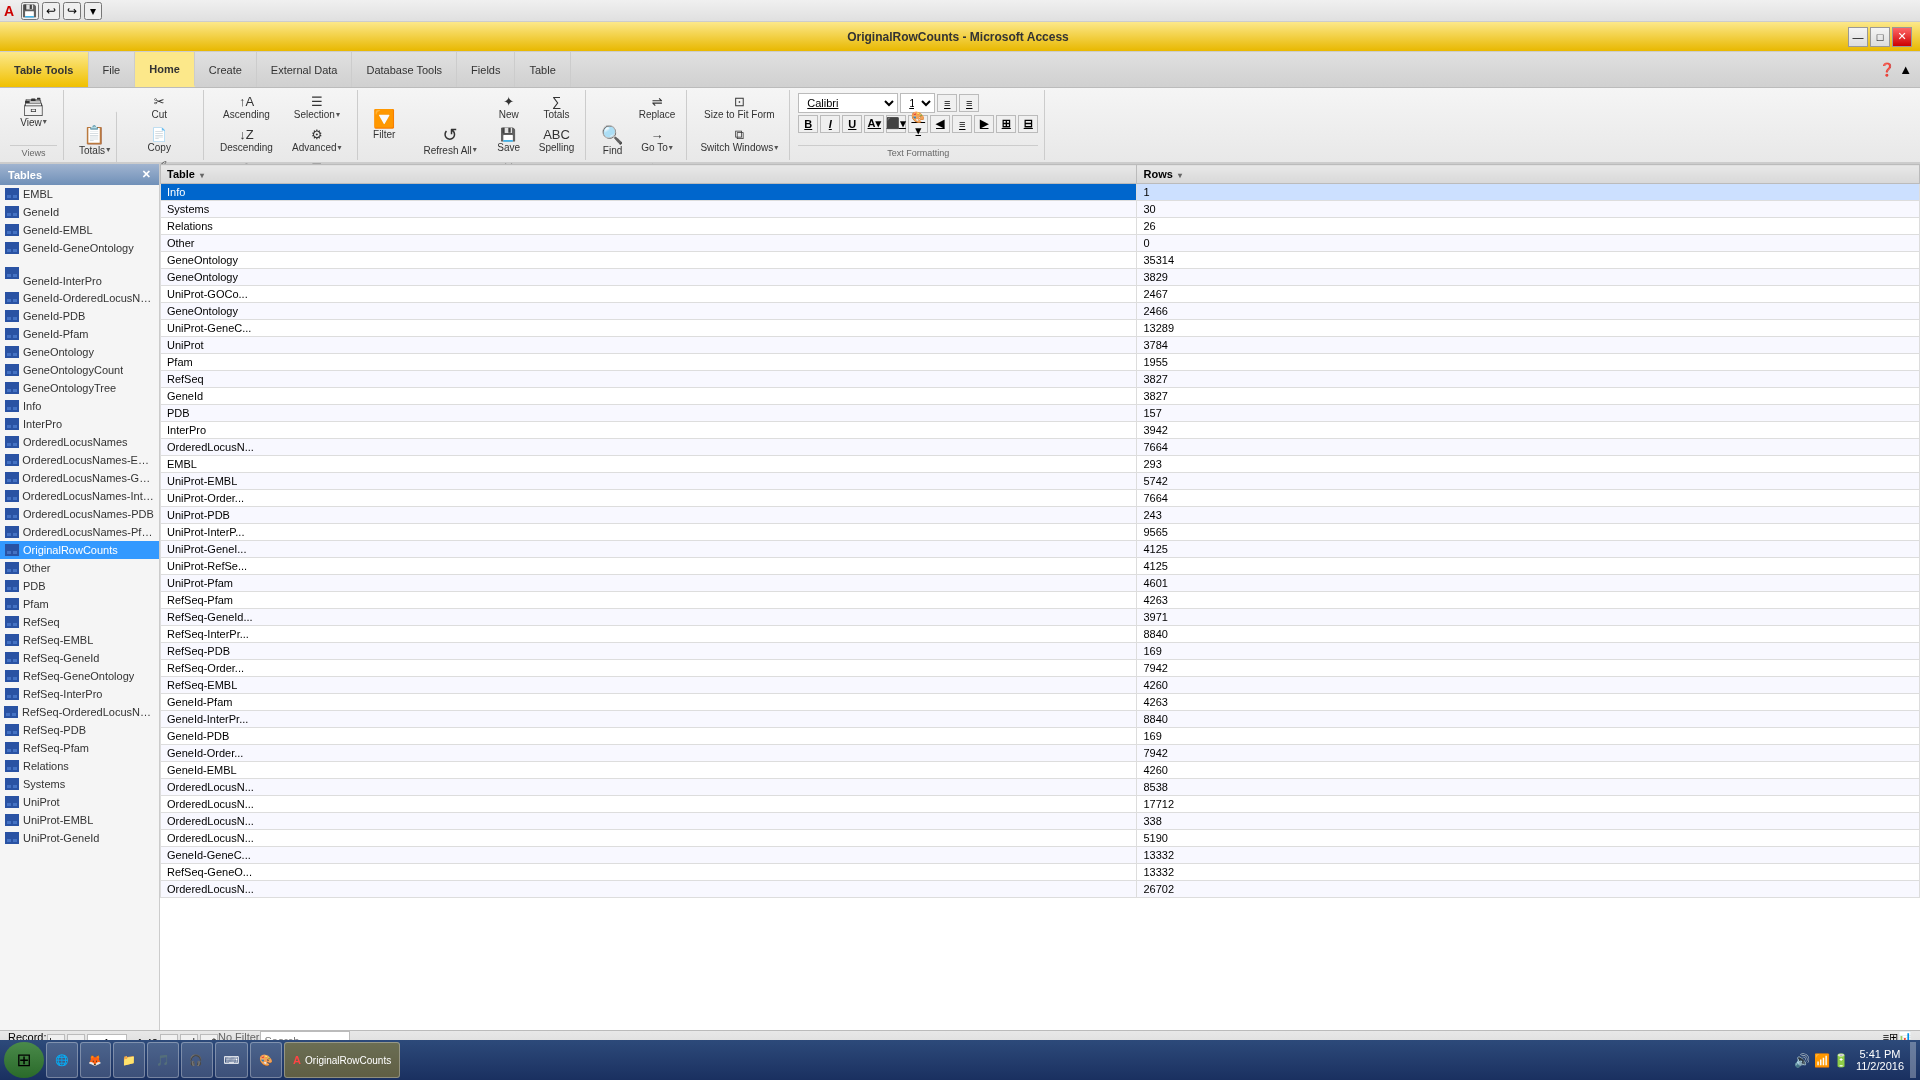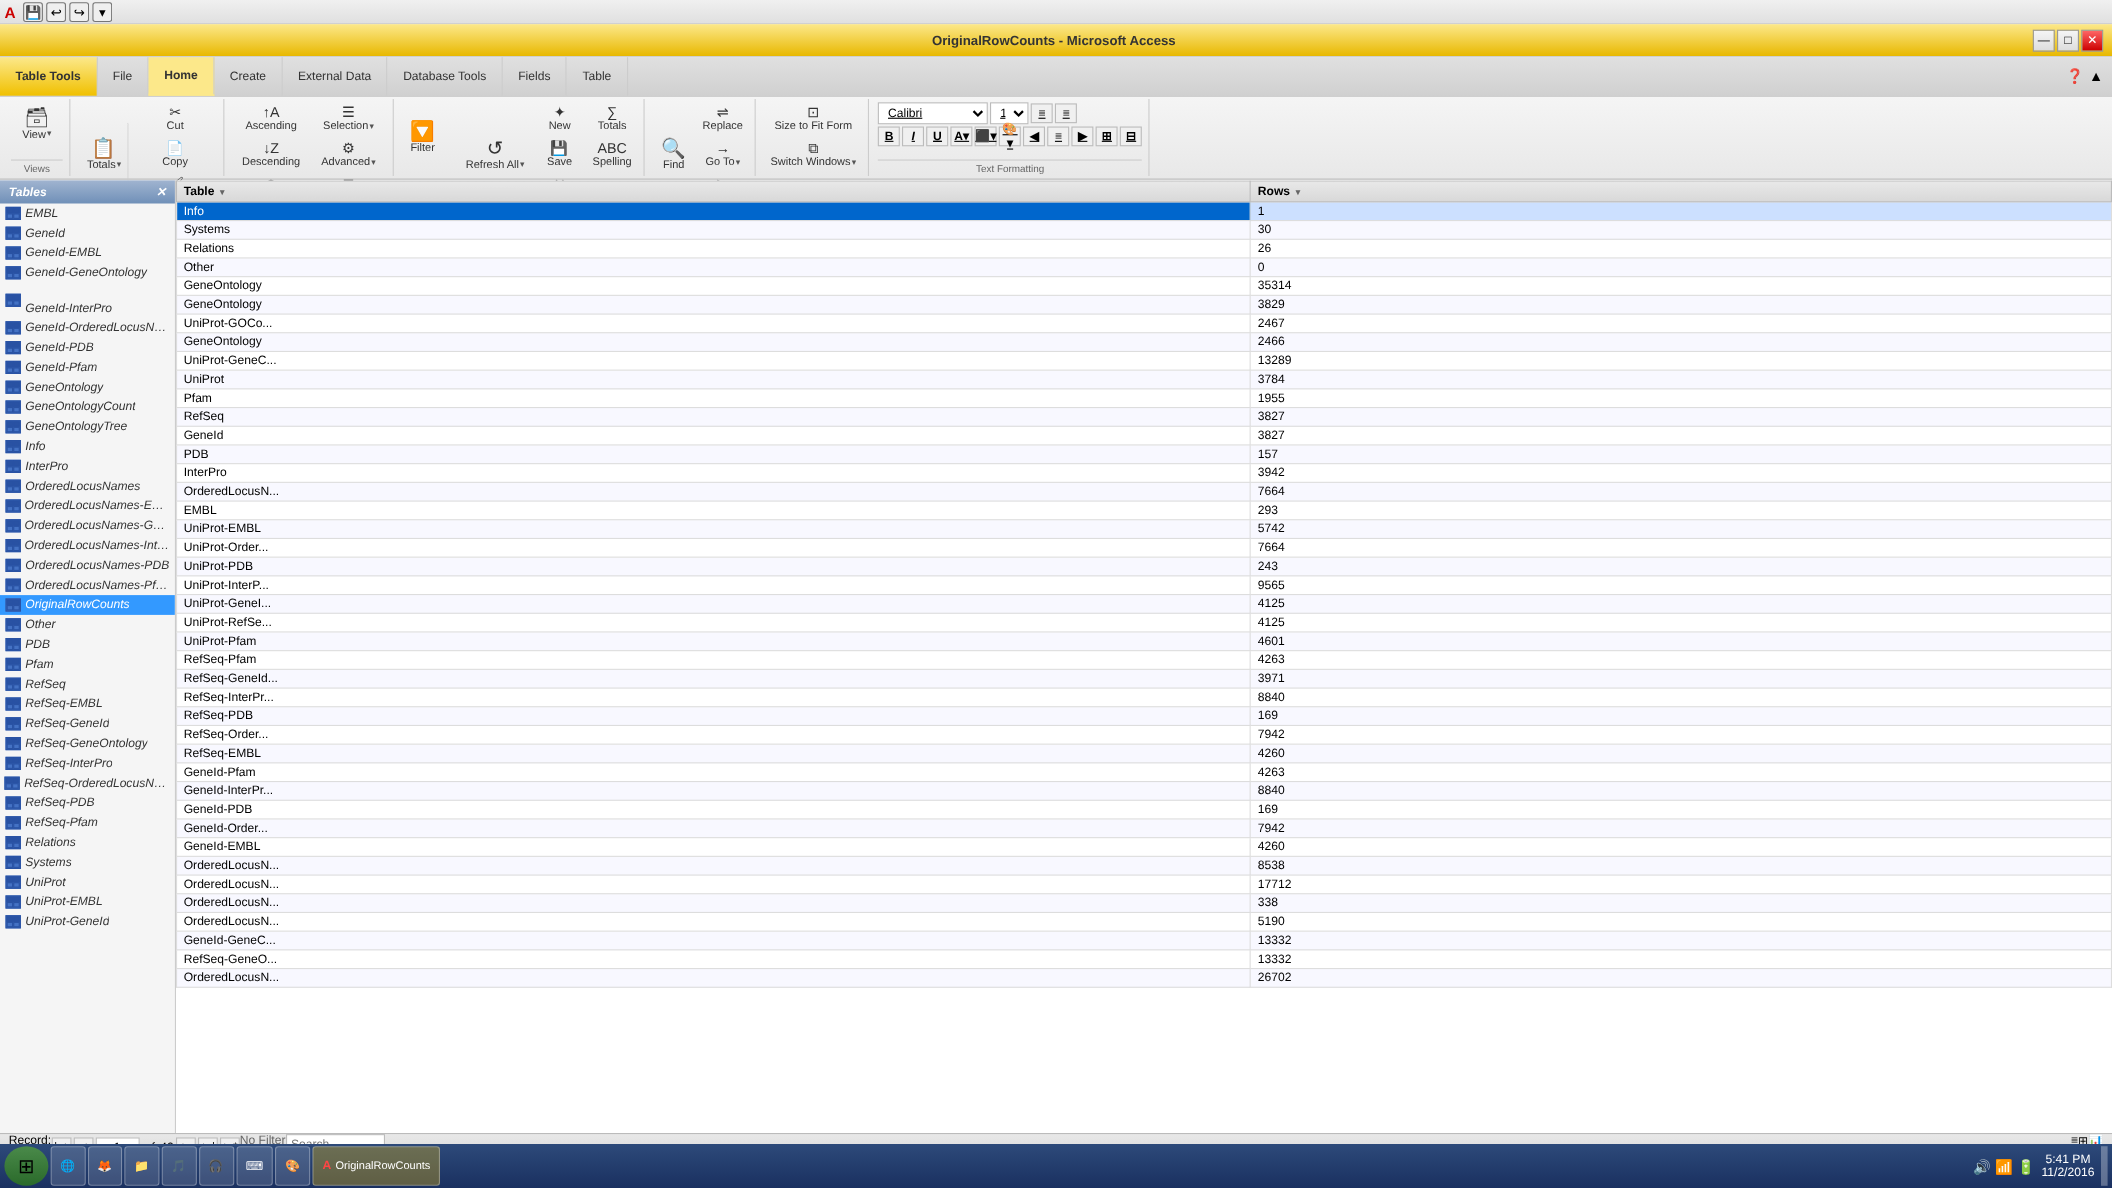--- a/index.html
+++ b/index.html
@@ -68,21 +68,21 @@
     .dropdown-arrow { font-size: 8px; color: #555; }
 
     
     .quick-access { height: 22px; background: linear-gradient(to bottom, #f0f0f0, #e0e0e0); display: flex; align-items: center; padding: 0 4px; gap: 3px; border-bottom: 1px solid #ccc; }
     .qa-btn { width: 18px; height: 18px; display: flex; align-items: center; justify-content: center; font-size: 12px; cursor: pointer; }
 
     
     .main-area { display: flex; height: calc(1080px - 30px - 22px - 24px - 74px - 24px - 30px); }
 
     
-    .nav-pane { width: 160px; background: #f5f5f5; border-right: 1px solid #ccc; display: flex; flex-direction: column; font-style: italic; }
+    .nav-pane { width: 160px; background: #f5f5f5; border-right: 1px solid #ccc; display: flex; flex-direction: column; }
     .nav-header { background: linear-gradient(to bottom, #a0b4d0, #7090b8); color: white; font-weight: bold; font-size: 11px; padding: 4px 8px; display: flex; justify-content: space-between; align-items: center; }
     .nav-list { overflow-y: auto; flex: 1; }
     .nav-item { display: flex; align-items: center; padding: 2px 4px; cursor: pointer; font-size: 11px; color: #333; }
     .nav-item.selected { background: #3399ff; color: white; }
     .nav-icon { width: 16px; height: 14px; margin-right: 3px; display: flex; align-items: center; justify-content: center; }
     .table-icon { width: 14px; height: 12px; background: #4472c4; border: 1px solid #2952a3; display: grid; grid-template-columns: 1fr 1fr; grid-template-rows: 1fr 1fr; }
     .table-icon-cell { border: 0.5px solid #2952a3; }
     .table-icon-header { background: #2952a3; }
 
     

